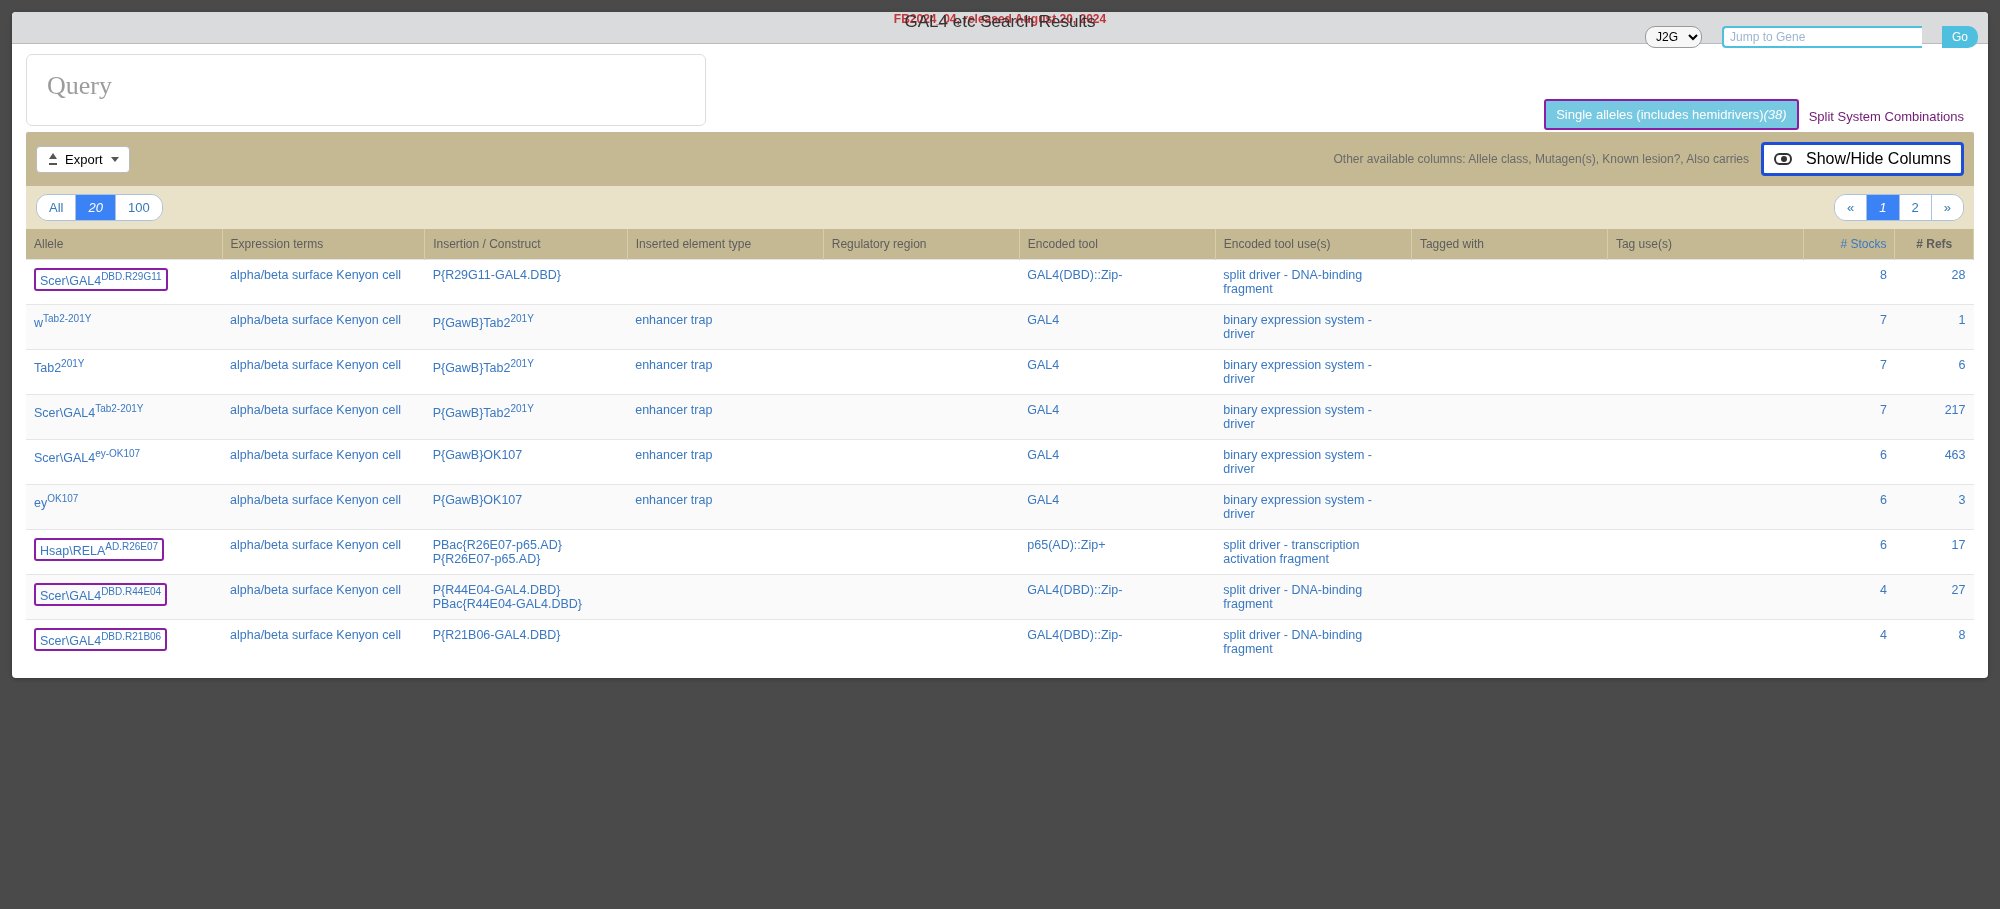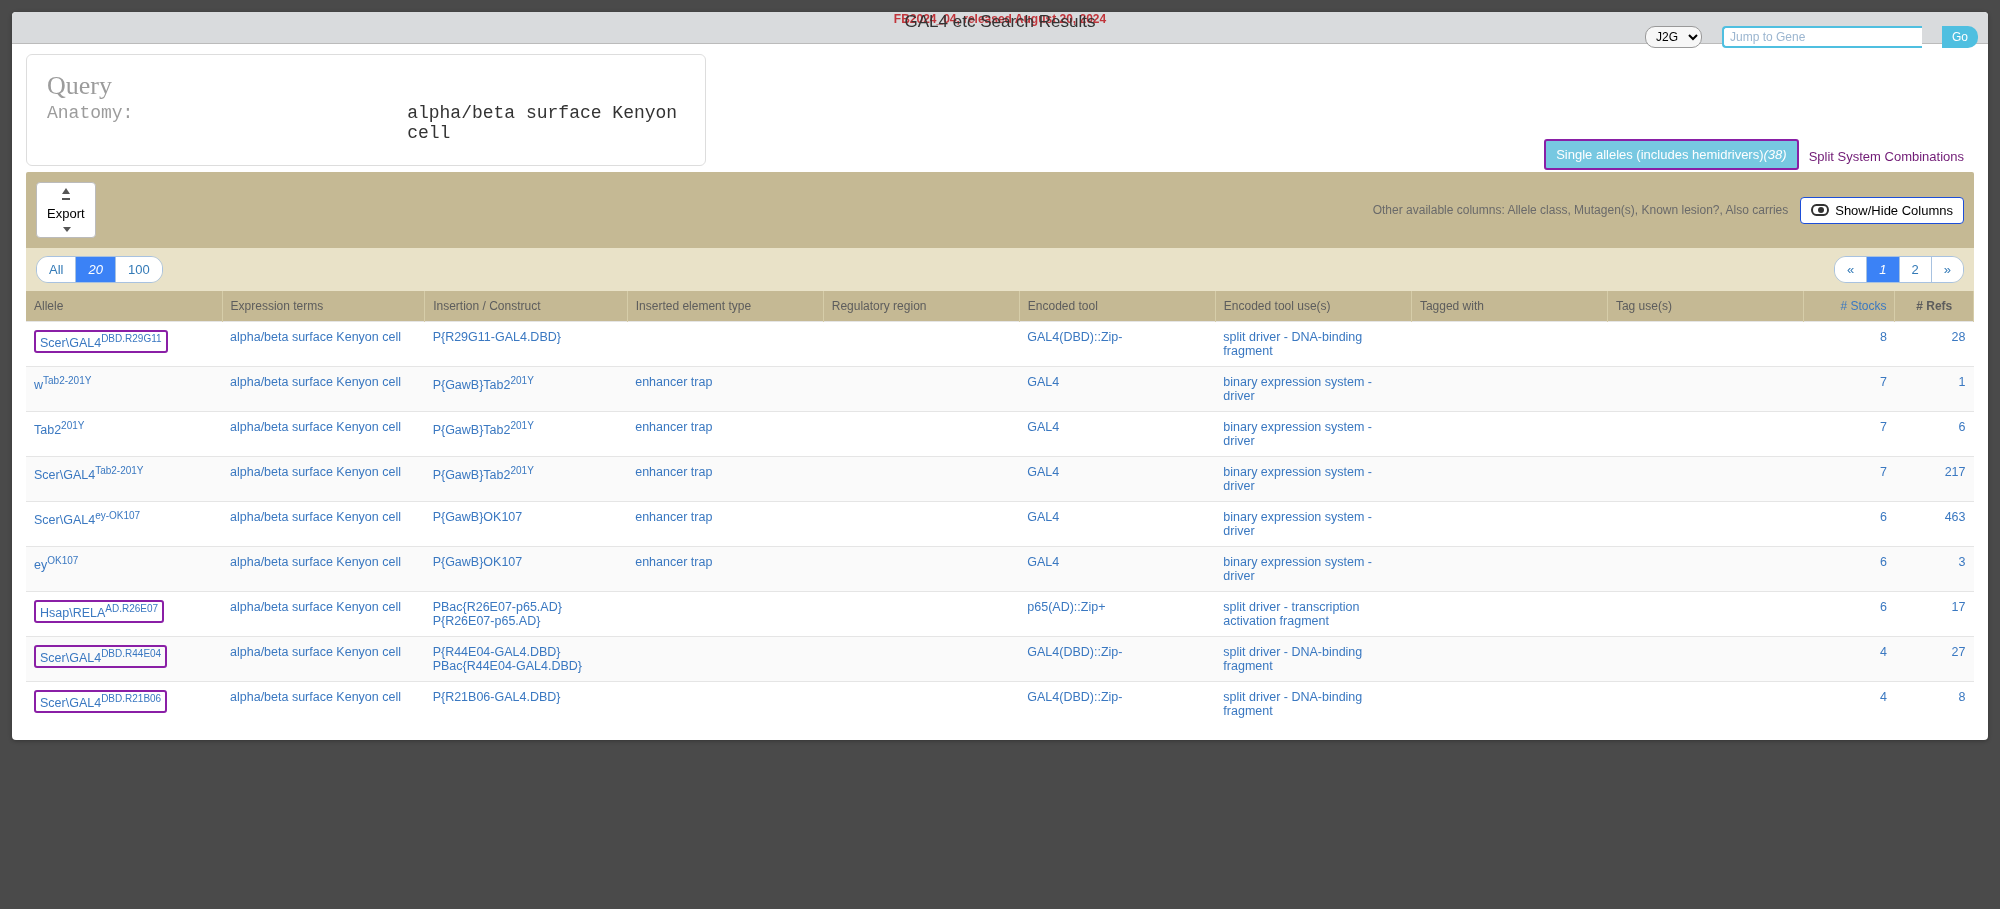--- a/index.html
+++ b/index.html
@@ -140,43 +140,42 @@
   .export-btn {
     background:#fff;
     border:1px solid #bbb;
     border-radius:4px;
     padding:5px 10px;
     font-size:13px;
     display:flex;
     align-items:center;
     gap:6px;
     cursor:pointer;
-    flex-direction:column;
   }
   .export-btn .caret {
     width:0;height:0;
     border-left:4px solid transparent;
     border-right:4px solid transparent;
     border-top:5px solid #555;
     margin-left:2px;
   }
   .avail-cols {
     margin-left:auto;
     color:#6a6a6a;
     font-size:12px;
   }
   .showhide-btn {
     background:#fff;
-    border:1px solid #1d4ed8;
+    border:3px solid #1d4ed8;
     border-radius:4px;
     padding:5px 10px;
-    font-size:13px;
+    font-size:16px;
     display:flex;
     align-items:center;
-    gap:6px;
+    gap:14px;
     cursor:pointer;
     margin-left:12px;
   }
   
   .pager-bar {
     background:#e9e2c8;
     padding:8px 10px;
     display:flex;
     align-items:center;
   }
@@ -301,24 +300,20 @@
       <input class="j2g-input" placeholder="Jump to Gene" style="">
       <button class="go-btn">Go</button>
     </div>
   </div>
 
   <div class="inner">
 
     <div style="position:relative;">
       <div class="query-card">
         <div class="query-head">Query</div>
-        <div class="query-row">
-          <span class="query-label">Anatomy:</span>
-          <span class="query-value">alpha/beta surface Kenyon cell</span>
-        </div>
       </div>
 
       <div class="tab-row" style="position:absolute; right:0; bottom:-4px;">
         <span class="tab active">
           <span>Single alleles (includes hemidrivers)</span><span class="cnt">(38)</span>
         </span>
         <span class="tab">Split System Combinations</span>
       </div>
     </div>
 

